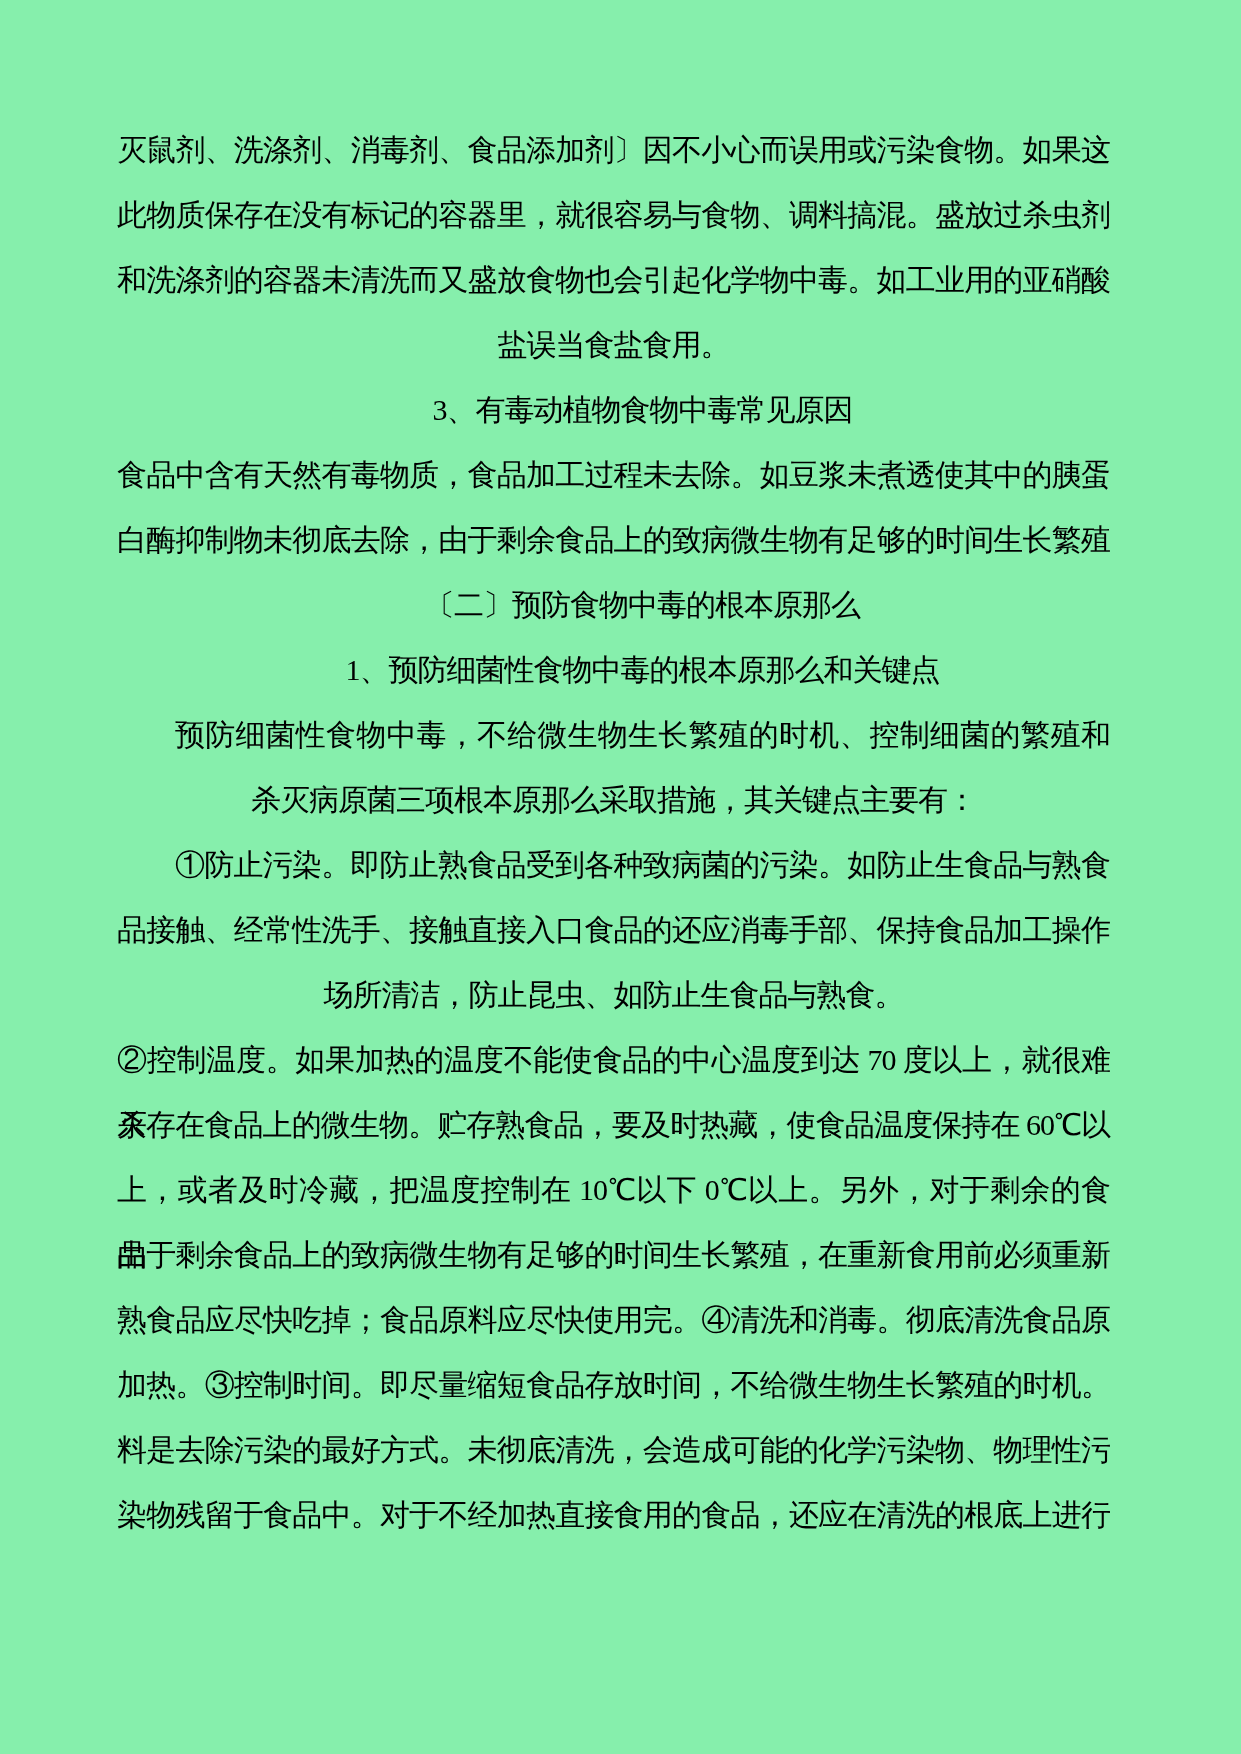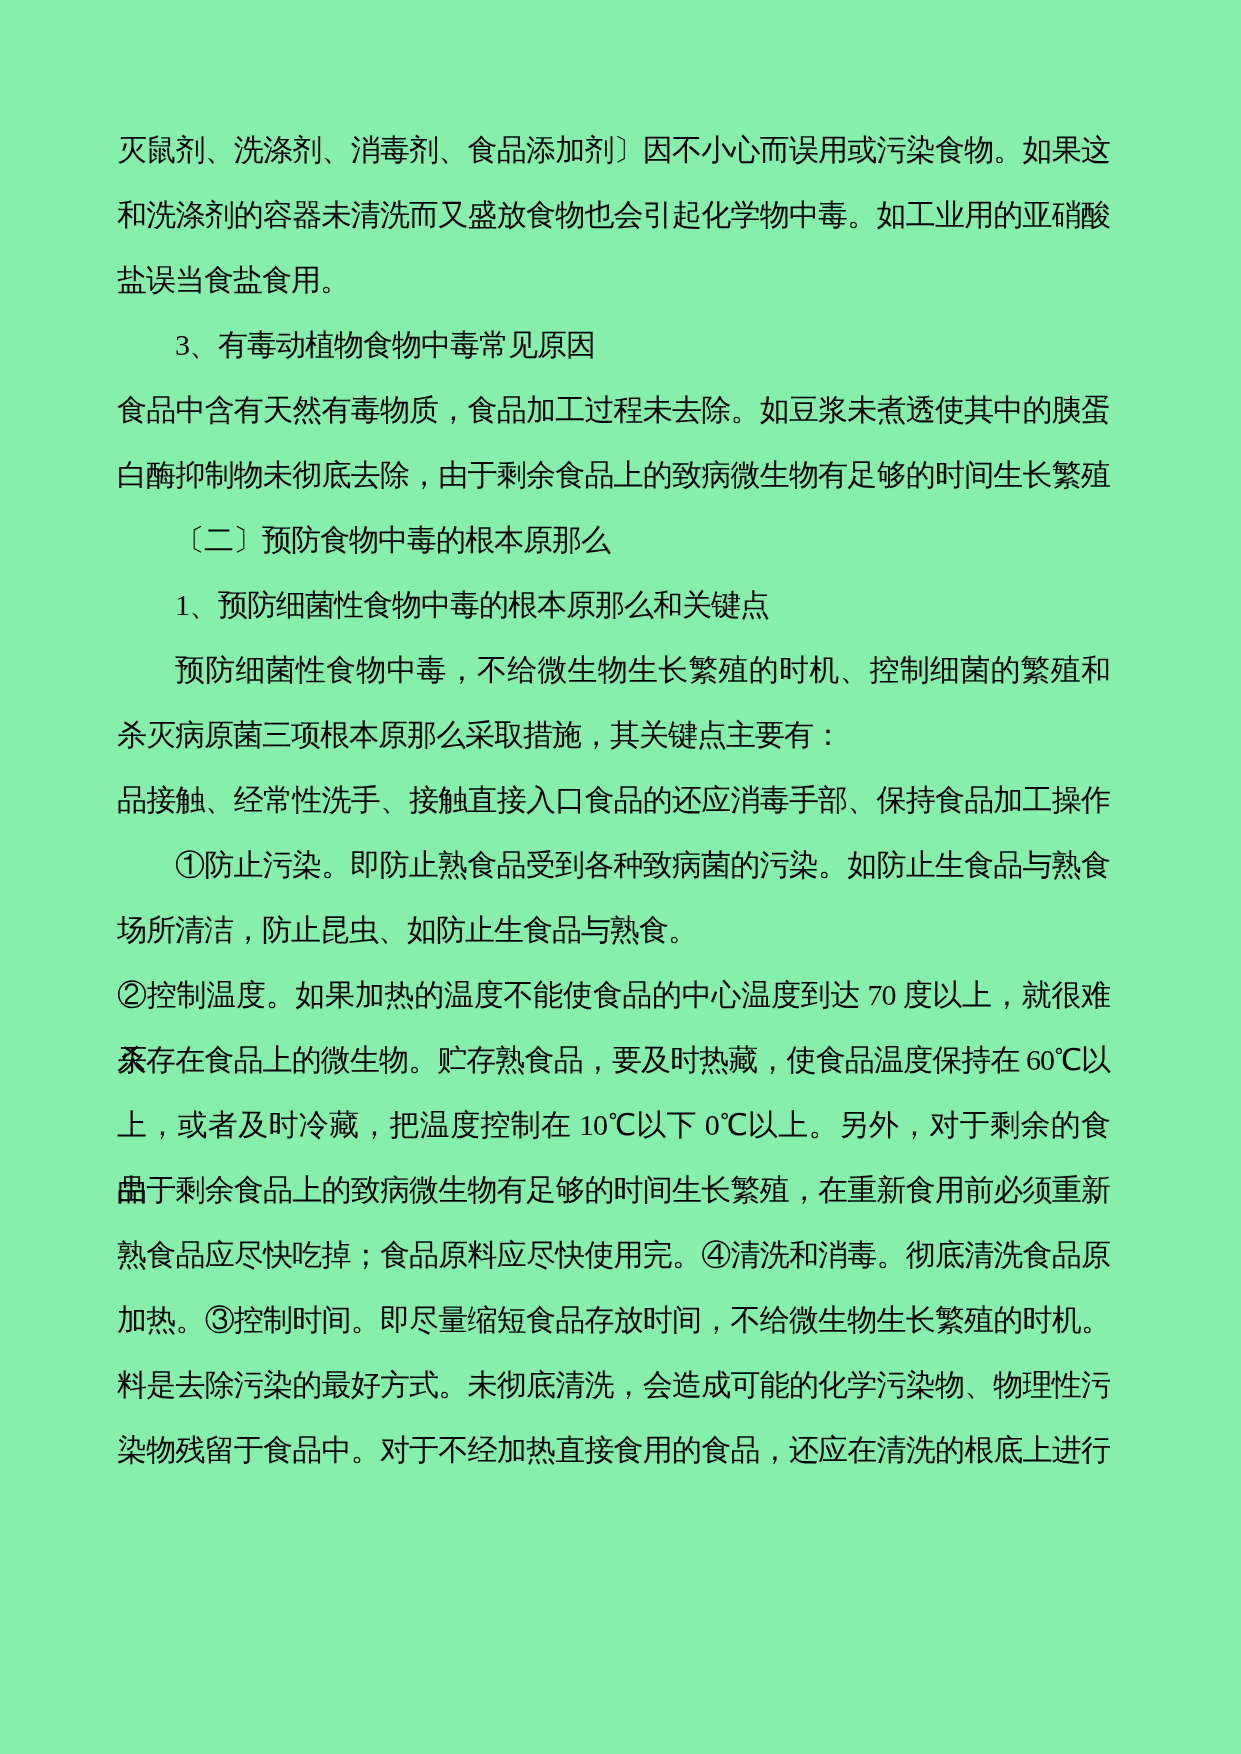--- a/index.html
+++ b/index.html
@@ -20,51 +20,52 @@
     left: 117px;
     top: 117px;
     width: 993px;
     color: #000000;
   }
   .line {
     height: 65px;
     line-height: 65px;
     font-size: 30px;
     letter-spacing: -1px;
-    text-align: left;
+    text-align: center;
     overflow: visible;
   }
   
   .line.fill {
     text-align: justify;
     text-align-last: justify;
     text-justify: inter-character;
   }
   
   .line.indent {
     padding-left: 58px;
   }
 </style>
 </head>
 <body>
 
 <div class="page">
   <div class="textblock">
     <div class="line fill">灭鼠剂、洗涤剂、消毒剂、食品添加剂〕因不小心而误用或污染食物。如果这</div>
+    <div class="line fill">此物质保存在没有标记的容器里，就很容易与食物、调料搞混。盛放过杀虫剂</div>
     <div class="line fill">和洗涤剂的容器未清洗而又盛放食物也会引起化学物中毒。如工业用的亚硝酸</div>
     <div class="line">盐误当食盐食用。</div>
     <div class="line indent">3、有毒动植物食物中毒常见原因</div>
     <div class="line fill">食品中含有天然有毒物质，食品加工过程未去除。如豆浆未煮透使其中的胰蛋</div>
     <div class="line fill">白酶抑制物未彻底去除，由于剩余食品上的致病微生物有足够的时间生长繁殖</div>
     <div class="line indent">〔二〕预防食物中毒的根本原那么</div>
     <div class="line indent">1、预防细菌性食物中毒的根本原那么和关键点</div>
     <div class="line indent fill">预防细菌性食物中毒，不给微生物生长繁殖的时机、控制细菌的繁殖和</div>
     <div class="line">杀灭病原菌三项根本原那么采取措施，其关键点主要有：</div>
+    <div class="line indent fill">①防止污染。即防止熟食品受到各种致病菌的污染。如防止生食品与熟食</div>
     <div class="line fill">品接触、经常性洗手、接触直接入口食品的还应消毒手部、保持食品加工操作</div>
-    <div class="line indent fill">①防止污染。即防止熟食品受到各种致病菌的污染。如防止生食品与熟食</div>
     <div class="line">场所清洁，防止昆虫、如防止生食品与熟食。</div>
     <div class="line fill">②控制温度。如果加热的温度不能使食品的中心温度到达 70 度以上，就很难杀</div>
     <div class="line fill">灭存在食品上的微生物。贮存熟食品，要及时热藏，使食品温度保持在 60℃以</div>
     <div class="line fill">上，或者及时冷藏，把温度控制在 10℃以下 0℃以上。另外，对于剩余的食品，</div>
     <div class="line fill">由于剩余食品上的致病微生物有足够的时间生长繁殖，在重新食用前必须重新</div>
     <div class="line fill">熟食品应尽快吃掉；食品原料应尽快使用完。④清洗和消毒。彻底清洗食品原</div>
     <div class="line fill">加热。③控制时间。即尽量缩短食品存放时间，不给微生物生长繁殖的时机。</div>
     <div class="line fill">料是去除污染的最好方式。未彻底清洗，会造成可能的化学污染物、物理性污</div>
     <div class="line fill">染物残留于食品中。对于不经加热直接食用的食品，还应在清洗的根底上进行</div>
   </div>

